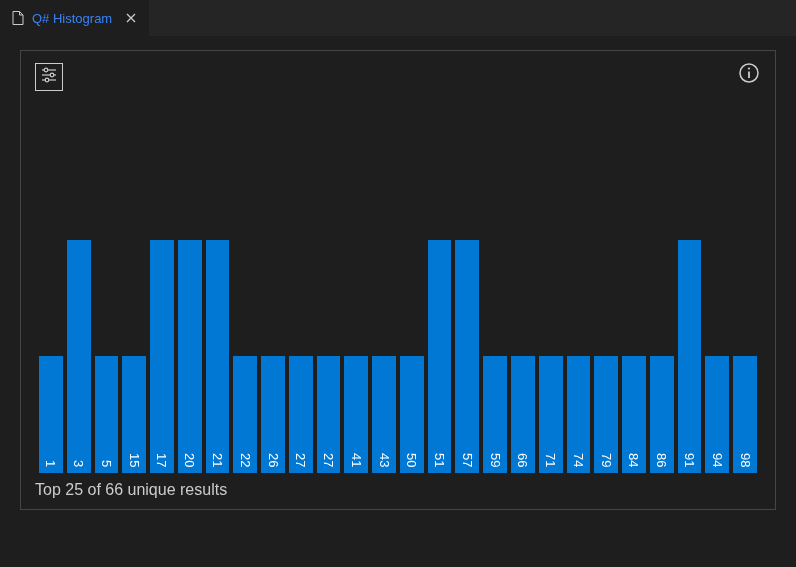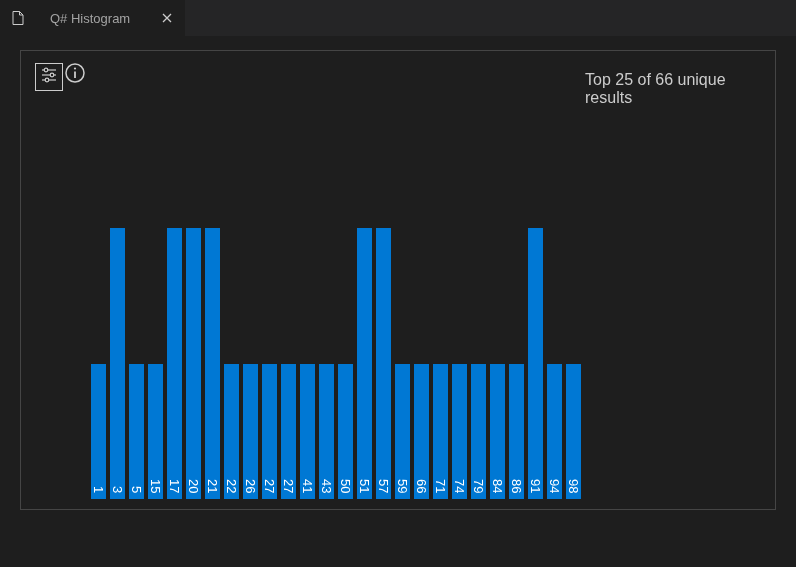--- a/index.html
+++ b/index.html
@@ -12,26 +12,26 @@
       overflow: hidden;
     }
     .tab-bar {
       display: flex;
       background: #252526;
       height: 36px;
     }
     .tab {
       display: flex;
       align-items: center;
-      gap: 24px;
+      gap: 6px;
       padding: 0 10px;
       background: #1e1e1e;
       border-right: 1px solid transparent;
       font-size: 13px;
-      color: #a3a3a3;
+      color: #3b82f6;
     }
     .tab .file-icon svg { display: block; }
     .tab .close-icon {
       margin-left: 6px;
       display: flex;
       align-items: center;
       cursor: pointer;
     }
     .content {
       padding: 14px 20px 20px 20px;
@@ -41,20 +41,21 @@
       font-weight: 600;
       color: #ffffff;
       margin-bottom: 10px;
     }
     .histogram-panel {
       border: 1px solid #454545;
       padding: 12px 14px 10px 14px;
       position: relative;
       height: 460px;
       display: flex;
+      flex-direction: column;
     }
     .controls-row {
       display: flex;
       justify-content: space-between;
       align-items: flex-start;
       height: 30px;
     }
     .settings-btn {
       width: 28px;
       height: 28px;

